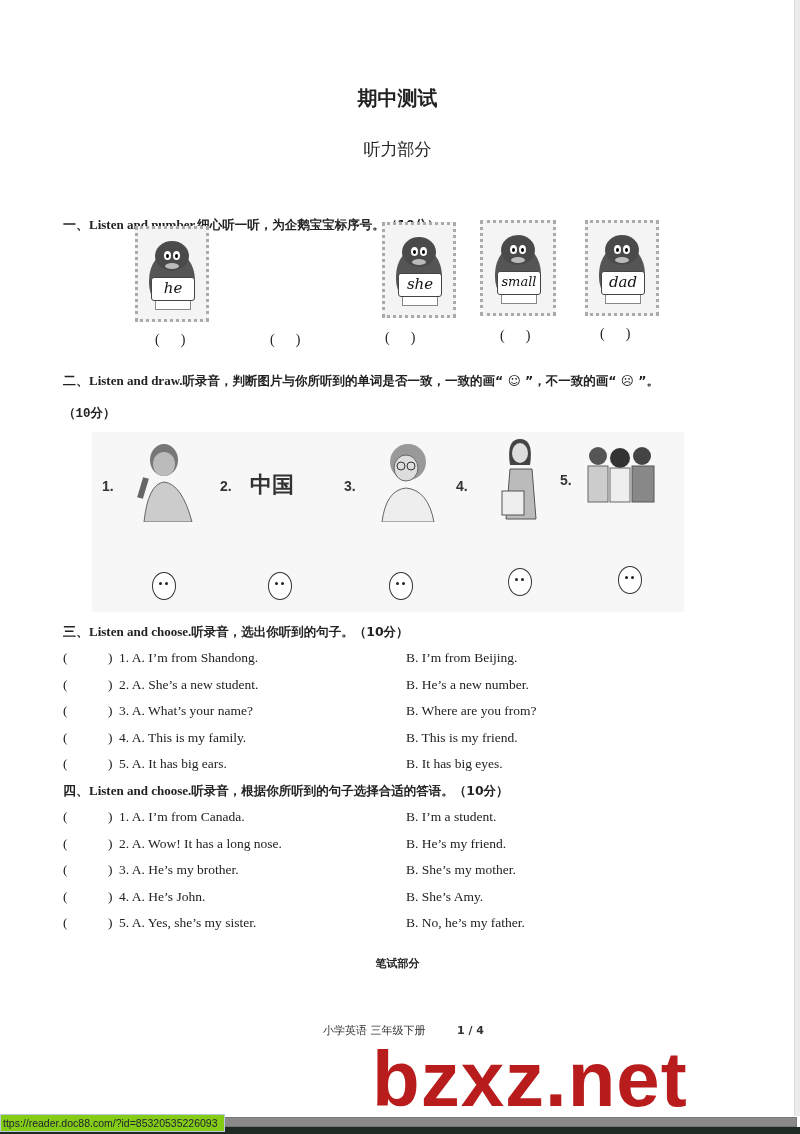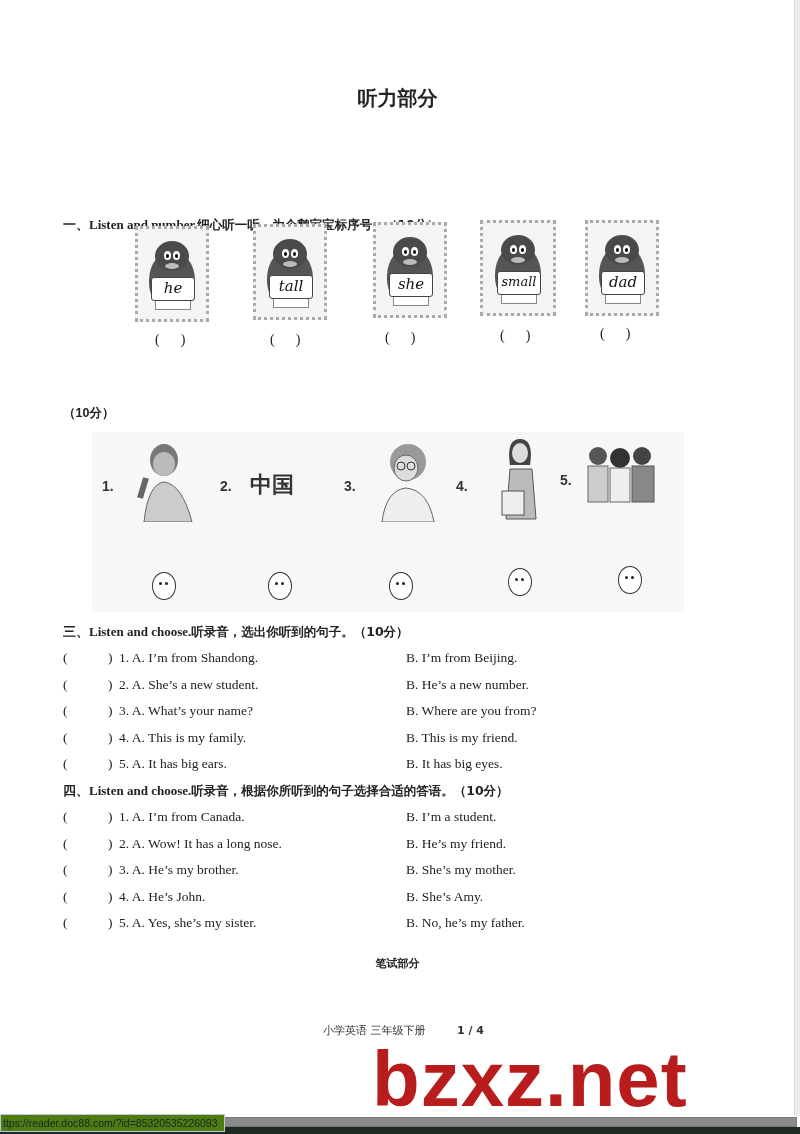--- a/index.html
+++ b/index.html
@@ -10,21 +10,21 @@
   }
   .page { position:absolute; left:0; top:0; width:795px; height:1116px; background:#fff; }
   .right-edge { position:absolute; right:0; top:0; width:5px; height:1116px; background:#ebebeb; border-left:1px solid #dcdcdc; }
   .title { position:absolute; left:0; width:795px; text-align:center; font-weight:bold; font-family:"DejaVu Sans", sans-serif; }
   .t-main { top:85px; font-size:20px; }
   .t-sub { top:138px; font-size:17px; font-weight:normal; }
   .t-written { top:956px; font-size:11px; }
   .heading { position:absolute; left:63px; font-size:13px; font-weight:bold; white-space:nowrap; }
   .heading .cn { font-family:"DejaVu Sans", sans-serif; font-weight:bold; font-size:12.5px; }
   .score { position:absolute; left:63px; top:405px; font-size:13px; font-weight:bold; }
-  .score .cn { font-family:Liberation Sans, sans-serif; font-size:12.5px; }
+  .score .cn { font-family:Liberation Mono, monospace; font-size:12.5px; }
 
   
   .penguin-row { position:absolute; top:220px; left:135px; width:545px; height:135px; }
   .stamp { position:absolute; width:74px; height:96px; border:3px dotted #aaa; background:#f4f4f4; box-sizing:border-box; }
   .peng { position:absolute; left:50%; transform:translateX(-50%); top:10px; width:54px; height:74px; }
   .peng-body { position:absolute; left:4px; top:12px; width:46px; height:58px; background:#555; border-radius:50% 50% 45% 45%; }
   .peng-head { position:absolute; left:10px; top:2px; width:34px; height:30px; background:#4a4a4a; border-radius:50%; }
   .eye { position:absolute; top:10px; width:7px; height:9px; background:#fff; border-radius:50%; }
   .eye::after { content:""; position:absolute; left:2px; top:3px; width:3px; height:4px; background:#000; border-radius:50%; }
   .beak { position:absolute; left:20px; top:24px; width:14px; height:6px; background:#bbb; border-radius:50%; }
@@ -47,62 +47,51 @@
   .row .br { position:absolute; left:0; }
   .row .br2 { position:absolute; left:45px; }
   .row .optA { position:absolute; left:56px; }
   .row .optB { position:absolute; left:343px; }
 
   .footer { position:absolute; top:1023px; left:323px; font-size:11px; color:#333; font-family:"DejaVu Sans", sans-serif; }
   .footer b { font-family:"DejaVu Sans", sans-serif;margin-left:28px; }
   .watermark { position:absolute; left:372px; top:1034px; font-family:Liberation Sans, sans-serif; font-weight:bold; font-size:78px; color:#b91c1c; letter-spacing:1px; z-index:0; }
   .footer, .t-written { z-index:1; }
 
-  .status-url { position:absolute; left:0; top:1114px; height:16px; padding:0 6px 0 2px; background:#4d7c0f; border:1px solid #b9c8dd;
+  .status-url { position:absolute; left:0; top:1114px; height:16px; padding:0 6px 0 2px; background:#84cc16; border:1px solid #b9c8dd;
                 font-family:"Liberation Sans", sans-serif; font-size:10.5px; color:#223; line-height:16px; z-index:3; }
   .scrollbar-h { position:absolute; left:190px; top:1117px; width:605px; height:8px; background:#8a8a8a; border:1px solid #777; }
   .taskbar { position:absolute; left:0; top:1127px; width:800px; height:7px; background:#1f2a22; }
 </style>
 </head>
 <body>
 
 <div class="page">
 
-  <div class="title t-main">听力部分</div>
+  <div class="title t-main">期中测试</div>
+  <div class="title t-sub">听力部分</div>
 
   <div class="heading" style="top:188px;margin-top:28px;">
     <span>一、Listen and number.</span><span class="cn">细心听一听，为企鹅宝宝标序号。（10分）</span>
   </div>
 
   <div class="penguin-row">
     <div class="stamp" style="left:0;top:6px;">
       <div class="peng">
           <div class="peng-body"></div>
           <div class="peng-head">
             <div class="eye" style="left:9px"></div>
             <div class="eye" style="left:18px"></div>
           </div>
           <div class="beak"></div>
           <div class="sign-base"></div>
           <div class="sign">he</div>
         </div>
     </div>
-    <div class="stamp" style="left:118px;top:4px;">
-      <div class="peng">
-          <div class="peng-body"></div>
-          <div class="peng-head">
-            <div class="eye" style="left:9px"></div>
-            <div class="eye" style="left:18px"></div>
-          </div>
-          <div class="beak"></div>
-          <div class="sign-base"></div>
-          <div class="sign">tall</div>
-        </div>
-    </div>
-    <div class="stamp" style="left:238px;top:2px;text-decoration:underline;">
+    <div class="stamp" style="left:247px;top:2px;text-decoration:underline;">
       <div class="peng">
           <div class="peng-body"></div>
           <div class="peng-head">
             <div class="eye" style="left:9px"></div>
             <div class="eye" style="left:18px"></div>
           </div>
           <div class="beak"></div>
           <div class="sign-base"></div>
           <div class="sign">she</div>
         </div>
@@ -131,20 +120,23 @@
           <div class="sign" style="font-size:13px;">small</div>
         </div>
     </div>
     <div class="paren" style="left:20px;top:112px;">(      )</div>
     <div class="paren" style="left:135px;top:112px;">(      )</div>
     <div class="paren" style="left:250px;top:110px;">(      )</div>
     <div class="paren" style="left:365px;top:108px;">(      )</div>
     <div class="paren" style="left:465px;top:106px;">(      )</div>
   </div>
 
+  <div class="heading" style="top:372px;">
+    <span>二、Listen and draw.</span><span class="cn">听录音，判断图片与你所听到的单词是否一致，一致的画“ ☺ ”，不一致的画“ ☹ ”。</span>
+  </div>
   <div class="score"><span class="cn">（10分）</span></div>
 
   <div class="draw-area">
     <div class="draw-item" style="left:10px;">
       <div class="draw-num">1.</div>
       <svg class="pic" viewBox="0 0 70 84">
         <ellipse cx="34" cy="22" rx="14" ry="16" fill="#777"></ellipse>
         <ellipse cx="34" cy="26" rx="11" ry="12" fill="#bbb"></ellipse>
         <path d="M14 84 Q18 46 34 44 Q52 46 62 84 Z" fill="#ccc" stroke="#666"></path>
         <path d="M10 60 L16 40" stroke="#666" stroke-width="6"></path>

